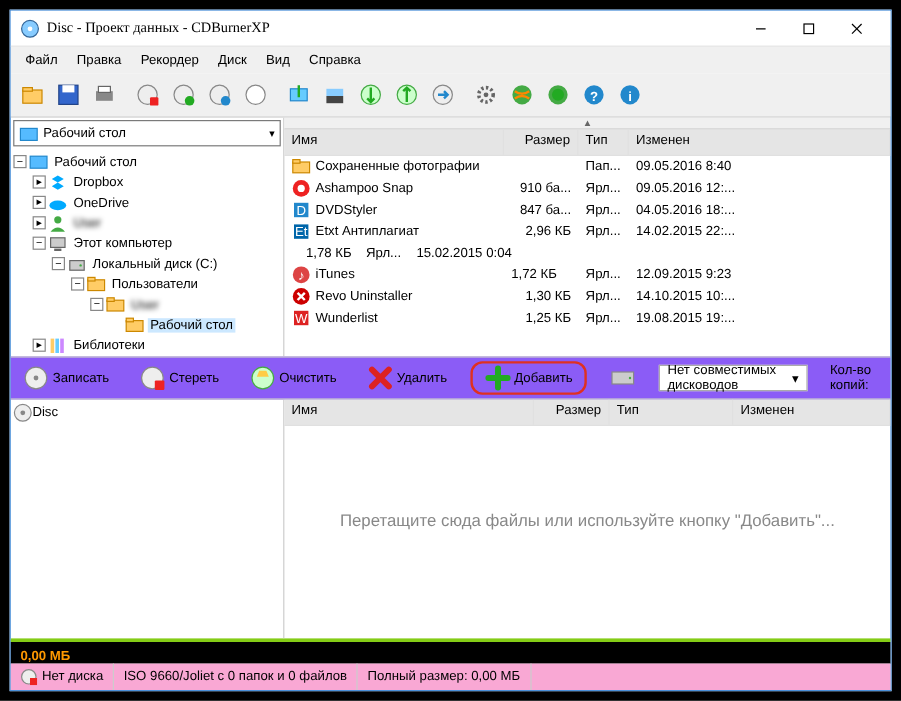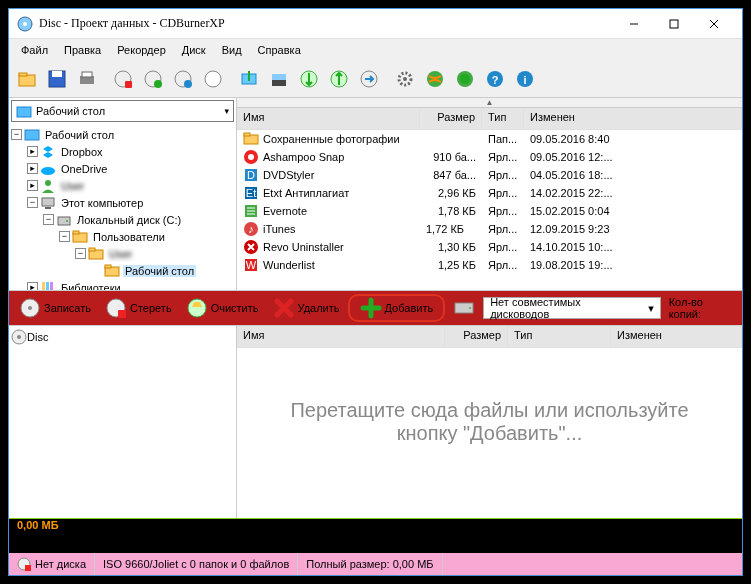--- a/index.html
+++ b/index.html
@@ -31,31 +31,31 @@
 .right { flex: 1; display: flex; flex-direction: column; }
 .sorthdr { height: 10px; background: #f0f0f0; border-bottom: 1px solid #ccc; display: flex; justify-content: center; align-items: center; }
 .sorthdr span { font-size: 8px; color: #666; }
 .listhdr { display: flex; height: 22px; background: #e5e5e5; border-bottom: 1px solid #e0e0e0; }
 .listhdr .col { padding: 3px 6px; border-right: 1px solid #e0e0e0; cursor: pointer; }
 .listbody { flex: 1; overflow: auto; }
 .listrow { display: flex; height: 18px; align-items: center; cursor: pointer; }
 .listrow .cell { padding: 0 6px; overflow: hidden; white-space: nowrap; text-overflow: ellipsis; }
 .listrow .cicon { width: 16px; height: 16px; margin-right: 4px; flex-shrink: 0; }
 .listrow .namecell { display: flex; align-items: center; }
-.actionbar { height: 36px; background: #b91c1c; border-top: 1px solid #ccc; border-bottom: 1px solid #ccc; display: flex; align-items: center; padding: 0 4px; gap: 2px; }
+.actionbar { height: 36px; background: #8b5cf6; border-top: 1px solid #ccc; border-bottom: 1px solid #ccc; display: flex; align-items: center; padding: 0 4px; gap: 13px; }
 .abtn { height: 28px; display: flex; align-items: center; padding: 0 6px; cursor: pointer; border-radius: 2px; }
 .abtn .aicon { width: 22px; height: 22px; margin-right: 3px; }
 .abtn.highlight { border: 2px solid #e03020; border-radius: 10px; padding: 0 10px; }
 .drselect { height: 22px; border: 1px solid #aaa; padding: 0 6px; display: flex; align-items: center; background: #fff; margin: 0 6px; }
-.bottom { flex: 1; display: flex; border-bottom: 1px solid #84cc16; overflow: hidden; }
+.bottom { flex: 1; display: flex; border-bottom: 3px solid #84cc16; overflow: hidden; }
 .bleft { width: 228px; border-right: 1px solid #ccc; display: flex; flex-direction: column; padding: 2px; }
 .disctree { display: flex; align-items: center; height: 17px; }
 .bright { flex: 1; display: flex; flex-direction: column; position: relative; }
-.drophint { position: absolute; top: 50%; left: 50%; transform: translate(-50%, -50%); color: #888; font-size: 20px; text-align: center; width: 90%; }
-.sizebar { height: 34px; background: #000; color: #f90; display: flex; align-items: flex-start; padding: 0 8px; font-weight: bold; font-size: 12px; }
+.drophint { position: absolute; top: 50%; left: 50%; transform: translate(-50%, -50%); color: #888; font-size: 14px; text-align: center; width: 90%; }
+.sizebar { height: 18px; background: #000; color: #f90; display: flex; align-items: flex-end; padding: 0 8px; font-weight: bold; font-size: 12px; }
 .statusbar { height: 22px; background: #f9a8d4; display: flex; align-items: center; }
 .statusbar .sseg { padding: 0 8px; border-right: 1px solid #ccc; display: flex; align-items: center; gap: 4px; height: 100%; }
 svg { display: block; }
 </style>
 </head>
 <body>
 
 <div class="window">
 
   <div class="titlebar">
@@ -383,29 +383,20 @@
                   <text x="8" y="12" fill="#fff" font-size="8" text-anchor="middle">Et</text>
                 </svg>
               </span>
               <span>Etxt Антиплагиат</span>
             </div>
             <div class="cell" style="width:62px;text-align:right">2,96 КБ</div>
             <div class="cell" style="width:42px">Ярл...</div>
             <div class="cell" style="flex:1">14.02.2015 22:...</div>
           </div>
           <div class="listrow">
-            <div class="cell namecell" style="width:183px">
-              <span class="cicon">
-                <svg width="16" height="16">
-                  <rect x="2" y="2" width="12" height="12" fill="#4a4"></rect>
-                  <path d="M4 5 L12 5 M4 8 L12 8 M4 11 L12 11" stroke="#fff"></path>
-                </svg>
-              </span>
-              <span>Evernote</span>
-            </div>
             <div class="cell" style="width:62px;text-align:right">1,78 КБ</div>
             <div class="cell" style="width:42px">Ярл...</div>
             <div class="cell" style="flex:1">15.02.2015 0:04</div>
           </div>
           <div class="listrow">
             <div class="cell namecell" style="width:183px">
               <span class="cicon">
                 <svg width="16" height="16">
                   <circle cx="8" cy="8" r="7" fill="#d44"></circle>
                   <text x="8" y="12" fill="#fff" font-size="10" text-anchor="middle">♪</text>

